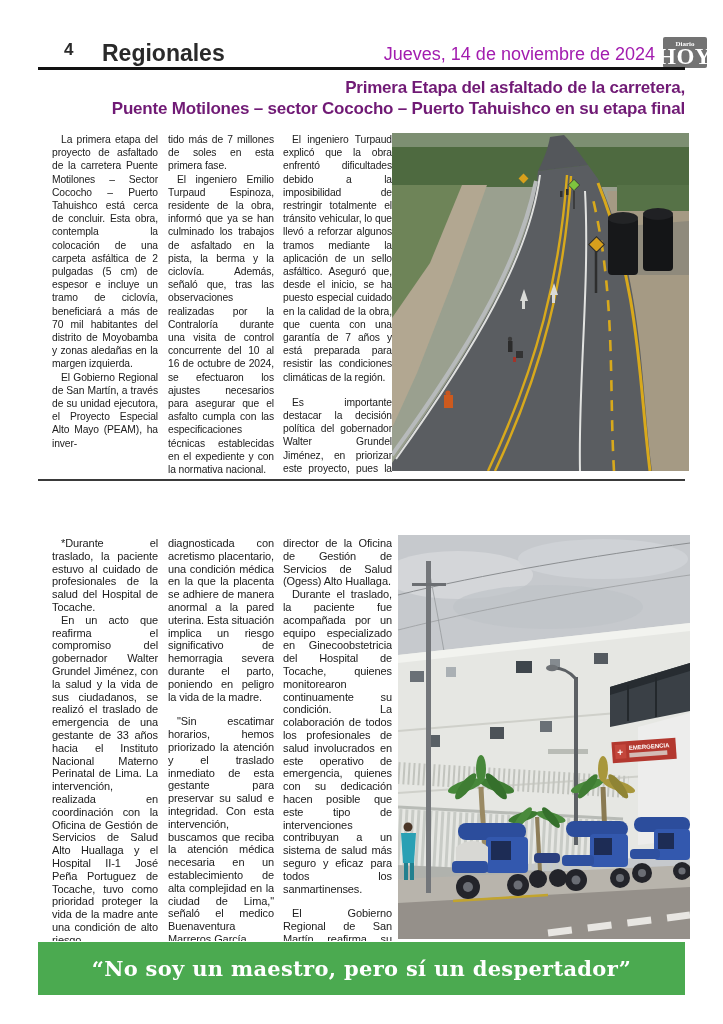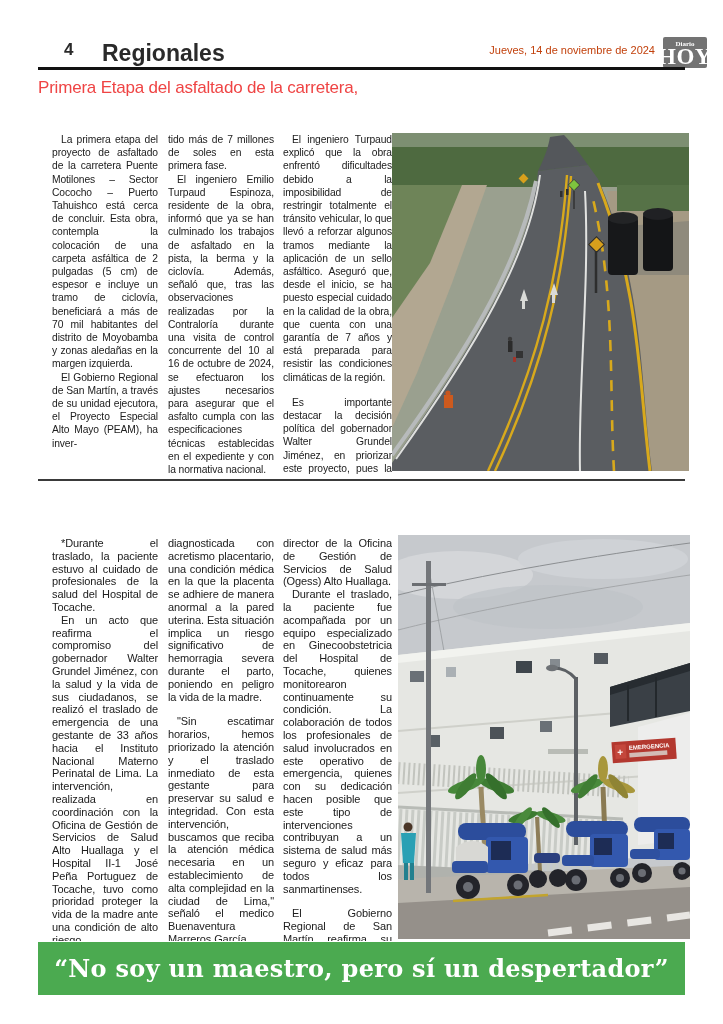--- a/index.html
+++ b/index.html
@@ -2,30 +2,30 @@
 <html><head>
 <meta charset="utf-8">
 <style>
   html,body{margin:0;padding:0;background:#ffffff;}
   .page{position:relative;width:723px;height:1024px;background:#fff;overflow:hidden;
         font-family:"Liberation Sans",sans-serif;color:#202020;}
 
   
   .pagenum{position:absolute;left:64px;top:40px;font-size:17px;font-weight:bold;color:#2a2a2a;}
   .section{position:absolute;left:102px;top:40px;font-size:23px;font-weight:bold;color:#2a2a2a;}
-  .date{position:absolute;right:68px;top:44px;font-size:11px;color:#c2410c;}
+  .date{position:absolute;right:68px;top:44px;font-size:18px;color:#a21caf;}
   .logo{position:absolute;left:663px;top:37px;width:44px;height:31px;background:#737373;
         border-radius:2px;display:flex;flex-direction:column;align-items:center;justify-content:center;}
   .logo-top{font-family:"Liberation Serif",serif;font-size:7px;font-weight:bold;color:#fff;line-height:7px;}
   .logo-main{font-family:"Liberation Serif",serif;font-size:23px;font-weight:bold;color:#fff;line-height:17px;letter-spacing:.5px;}
   .rule{position:absolute;left:38px;top:67px;width:647px;height:3px;background:#121212;}
 
   
-  .headline1{position:absolute;left:38px;top:77px;width:647px;text-align:left;
-             font-size:17px;font-weight:normal;line-height:21px;color:#ef4444;letter-spacing:-.2px;}
+  .headline1{position:absolute;left:38px;top:77px;width:647px;text-align:right;
+             font-size:17px;font-weight:bold;line-height:21px;color:#701a75;letter-spacing:-.2px;}
   .divider{position:absolute;left:38px;top:479px;width:647px;height:2px;background:#3a3a3a;}
   .headline2{position:absolute;left:38px;top:486px;width:647px;text-align:center;
              font-size:21px;font-weight:bold;line-height:25px;color:#1b1b1b;}
 
   
   .col{position:absolute;overflow:hidden;}
   .a1 .col{top:133px;height:342px;}
   .a2 .col{top:537px;height:404px;}
   .c1{left:52px;width:106px;} .c2{left:168px;width:106px;} .c3{left:283px;width:109px;}
   .a1 p{font-size:10.3px;line-height:13.2px;}
@@ -36,38 +36,39 @@
 
   
   .photo{position:absolute;display:block;}
   .photo1{left:392px;top:133px;width:297px;height:338px;}
   .photo2{left:398px;top:535px;width:292px;height:404px;}
   .photo svg{display:block;width:100%;height:100%;}
 
   
   .banner{position:absolute;left:38px;top:942px;width:647px;height:53px;background:#4baa50;
           display:flex;align-items:center;justify-content:center;}
-  .banner span{font-family:"DejaVu Serif",serif;font-size:24px;font-weight:bold;color:#ffffff;letter-spacing:.3px;}
+  .banner span{font-family:"DejaVu Serif",serif;font-size:21px;font-weight:bold;color:#ffffff;letter-spacing:.3px;}
 </style>
 </head>
 <body>
 
 <div class="page">
 
   <div class="pagenum">4</div>
   <div class="section">Regionales</div>
   <div class="date">Jueves, 14 de noviembre de 2024</div>
   <div class="logo">
     <span class="logo-top">Diario</span>
     <span class="logo-main">HOY</span>
   </div>
   <div class="rule"></div>
 
   <div class="headline1">
     <div>Primera Etapa del asfaltado de la carretera,</div>
+    <div>Puente Motilones – sector Cococho – Puerto Tahuishco en su etapa final</div>
   </div>
 
   <section class="a1">
     <div class="col c1">
       <p>La primera etapa del proyecto de asfaltado de la carretera Puente Motilones – Sector Cococho – Puerto Tahuishco está cerca de concluir. Esta obra, contempla la colocación de una carpeta asfáltica de 2 pulgadas (5 cm) de espesor e incluye un tramo de ciclovía, beneficiará a más de 70 mil habitantes del distrito de Moyobamba y zonas aledañas en la margen izquierda.</p>
       <p>El Gobierno Regional de San Martín, a través de su unidad ejecutora, el Proyecto Especial Alto Mayo (PEAM), ha inver-</p>
     </div>
     <div class="col c2">
       <p class="cont">tido más de 7 millones de soles en esta primera fase.</p>
       <p>El ingeniero Emilio Turpaud Espinoza, residente de la obra, informó que ya se han culminado los trabajos de asfaltado en la pista, la berma y la ciclovía. Además, señaló que, tras las observaciones realizadas por la Contraloría durante una visita de control concurrente del 10 al 16 de octubre de 2024, se efectuaron los ajustes necesarios para asegurar que el asfalto cumpla con las especificaciones técnicas establecidas en el expediente y con la normativa nacional.</p>

